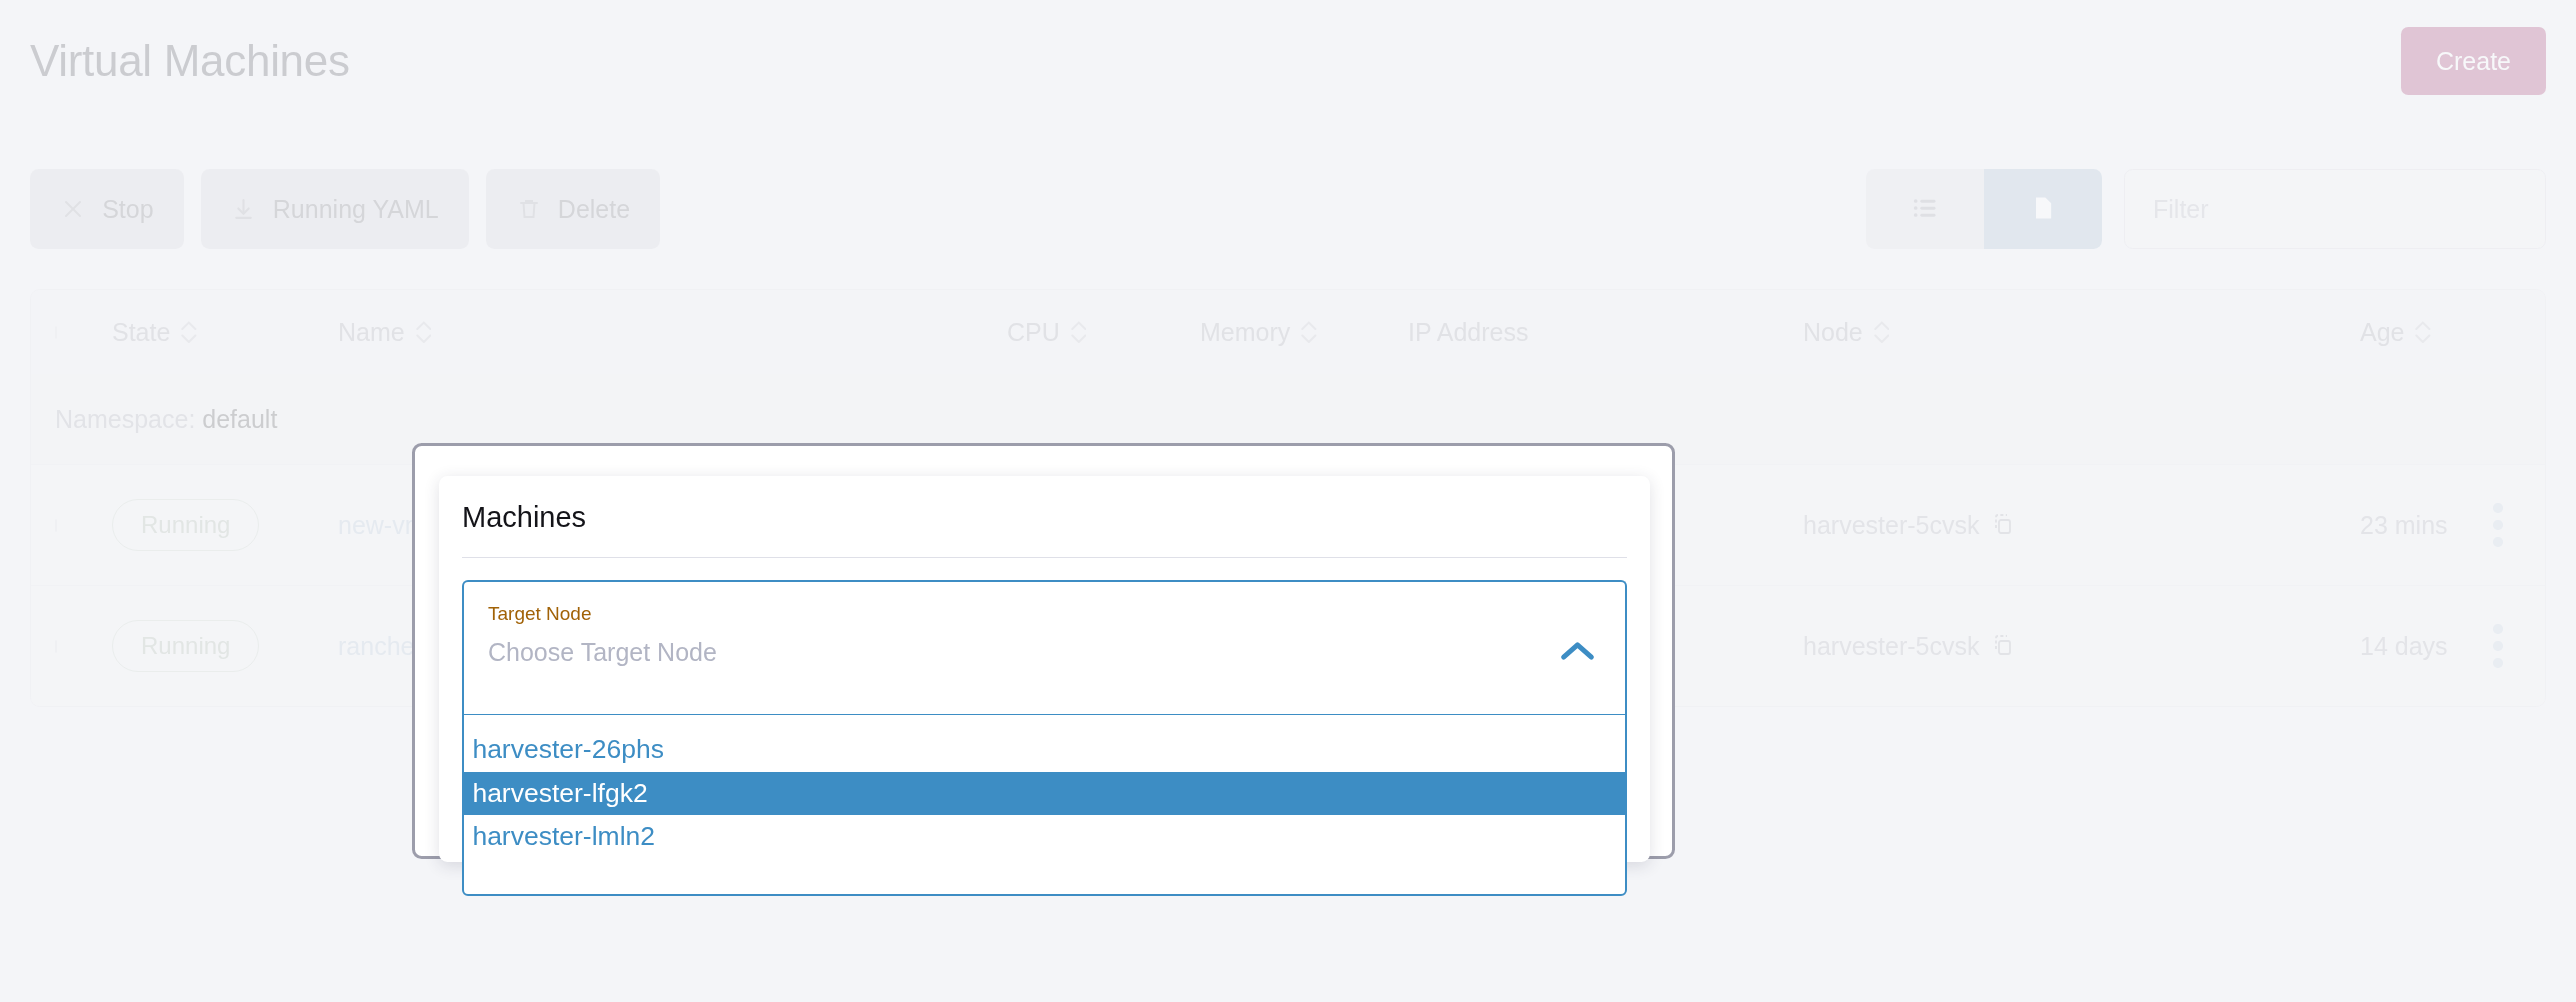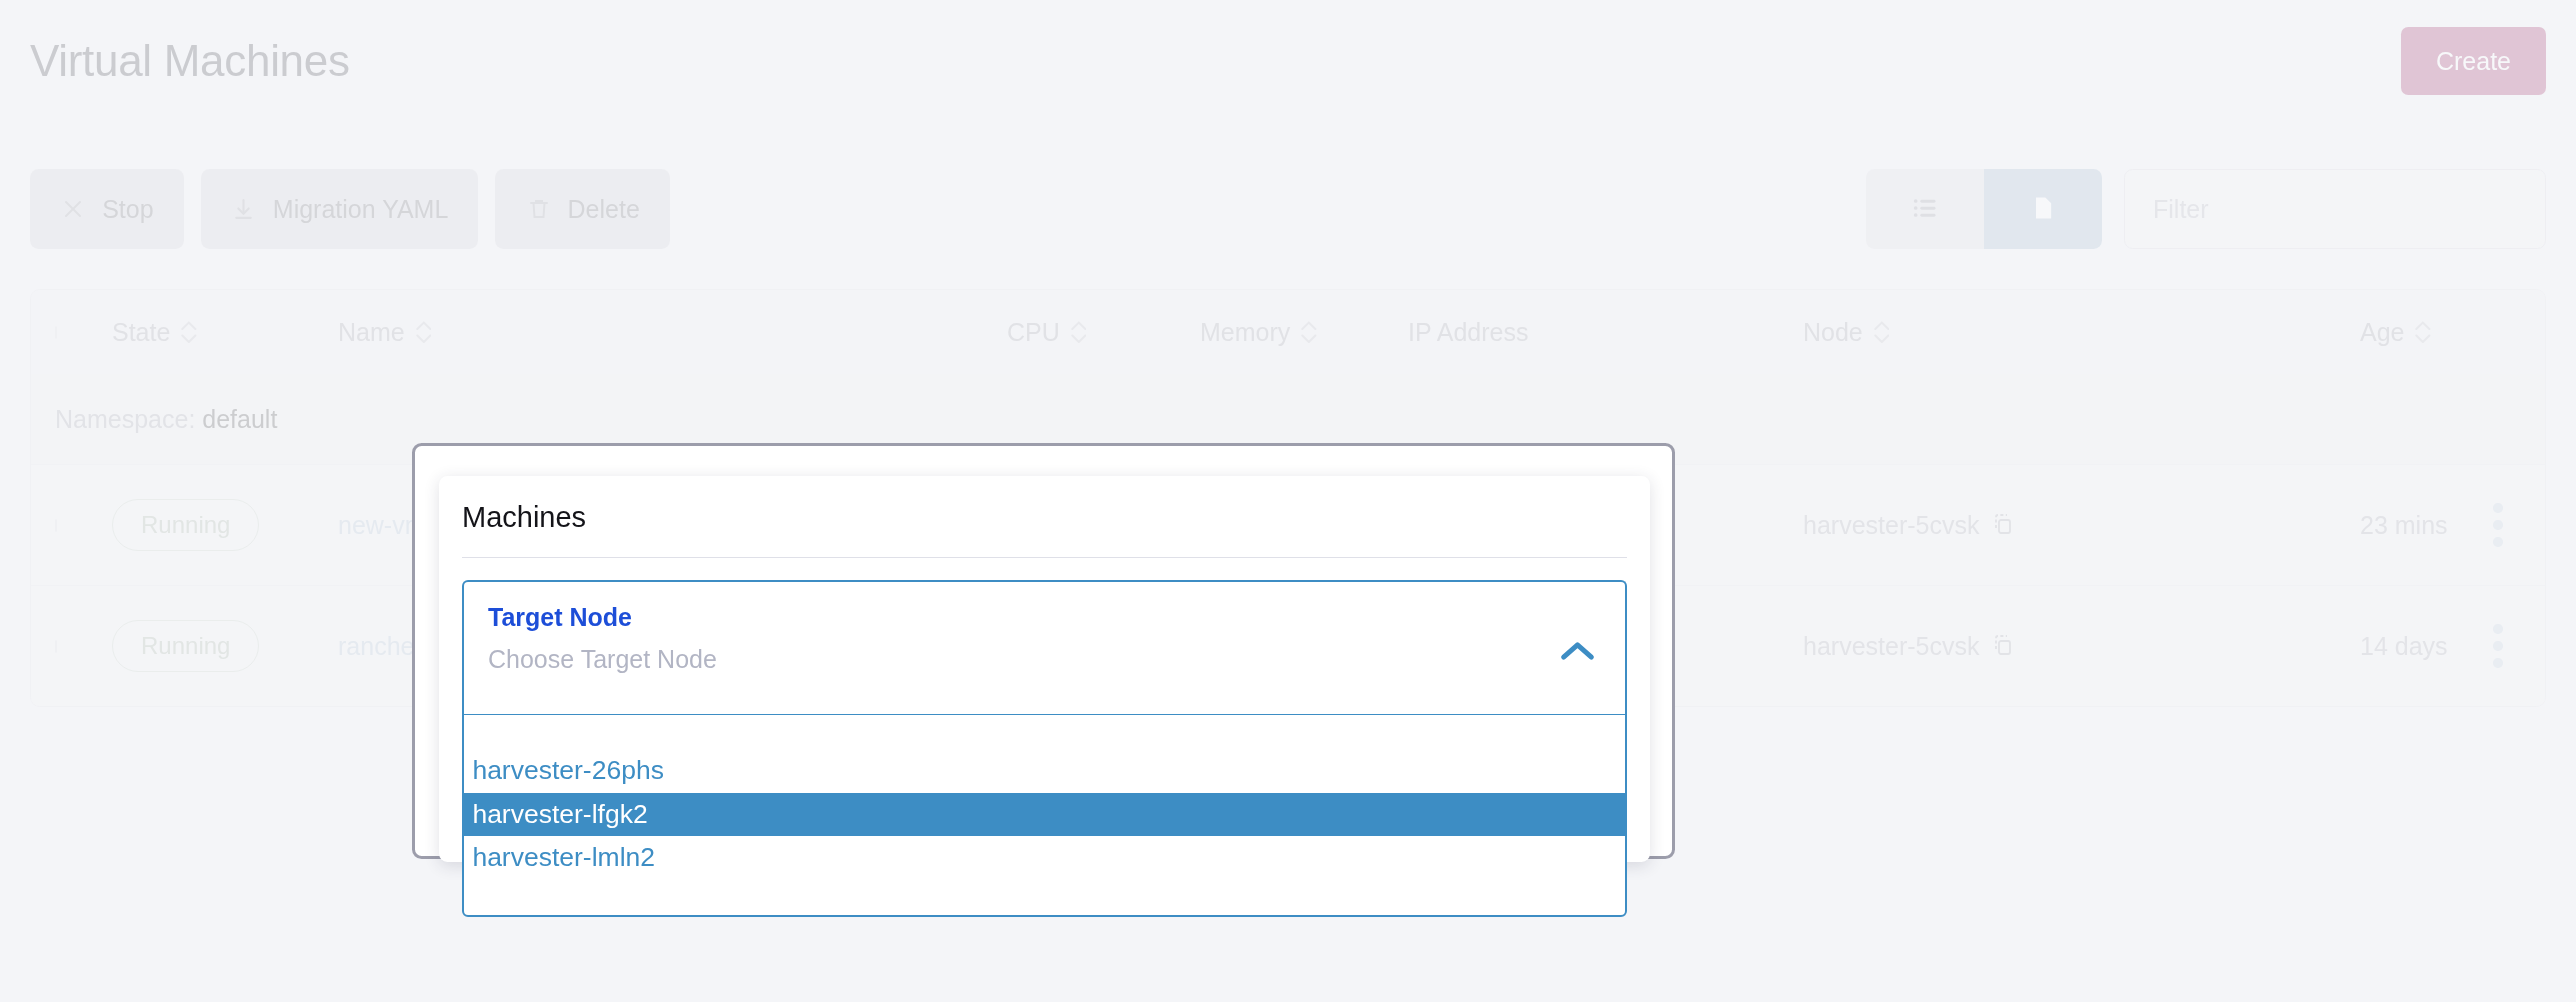--- a/index.html
+++ b/index.html
@@ -190,34 +190,34 @@
   .select-shell { position: relative; }
   .select-box {
     border: 2.4px solid #3d8dc4;
     border-bottom: none;
     border-radius: 6px 6px 0 0;
     background: #ffffff;
     height: 134px;
     padding: 20.5px 24px 0 24px;
     position: relative;
   }
-  .select-label { color: #1d4ed8; font-size: 25px; line-height: 1.15; font-weight: bold; }
+  .select-label { color: #a16207; font-size: 19px; line-height: 1.15; }
   .select-placeholder { color: #b2b5c4; font-size: 25px; margin-top: 13.3px; }
   .chevron {
     position: absolute; right: 29px; top: 58px;
     color: #3d8dc4;
   }
   .chevron svg { display: block; }
 
   .options {
     border: 2.4px solid #3d8dc4;
     border-top: 1.8px solid #3d8dc4;
     border-radius: 0 0 6px 6px;
     background: #ffffff;
-    padding-top: 34px;
+    padding-top: 13px;
     padding-bottom: 36px;
   }
   .option {
     font-size: 26.5px;
     color: #3d8dc4;
     padding: 6px 8.4px 6px 8.4px;
     line-height: 1.18;
     white-space: nowrap;
   }
   .option.selected { background: #3d8dc4; color: #ffffff; }
@@ -248,21 +248,21 @@
 
 
       <button class="action-button">
         <span class="abicon">
           <svg width="25" height="25" viewBox="0 0 24 24" fill="none" stroke="#b3b5bf" stroke-width="2" stroke-linecap="round">
             <line x1="12" y1="3" x2="12" y2="15"></line>
             <polyline points="7,11 12,16 17,11"></polyline>
             <line x1="5" y1="20" x2="19" y2="20"></line>
           </svg>
         </span>
-        <span>Migration YAML</span>
+        <span>Running YAML</span>
       </button>
 
       <button class="action-button">
         <span class="abicon">
           <svg width="24" height="24" viewBox="0 0 24 24" fill="none" stroke="#b3b5bf" stroke-width="2" stroke-linecap="round">
             <line x1="4" y1="6" x2="20" y2="6"></line>
             <path d="M9 6V4h6v2"></path>
             <path d="M6.5 6l1 14h9l1-14"></path>
           </svg>
         </span>

